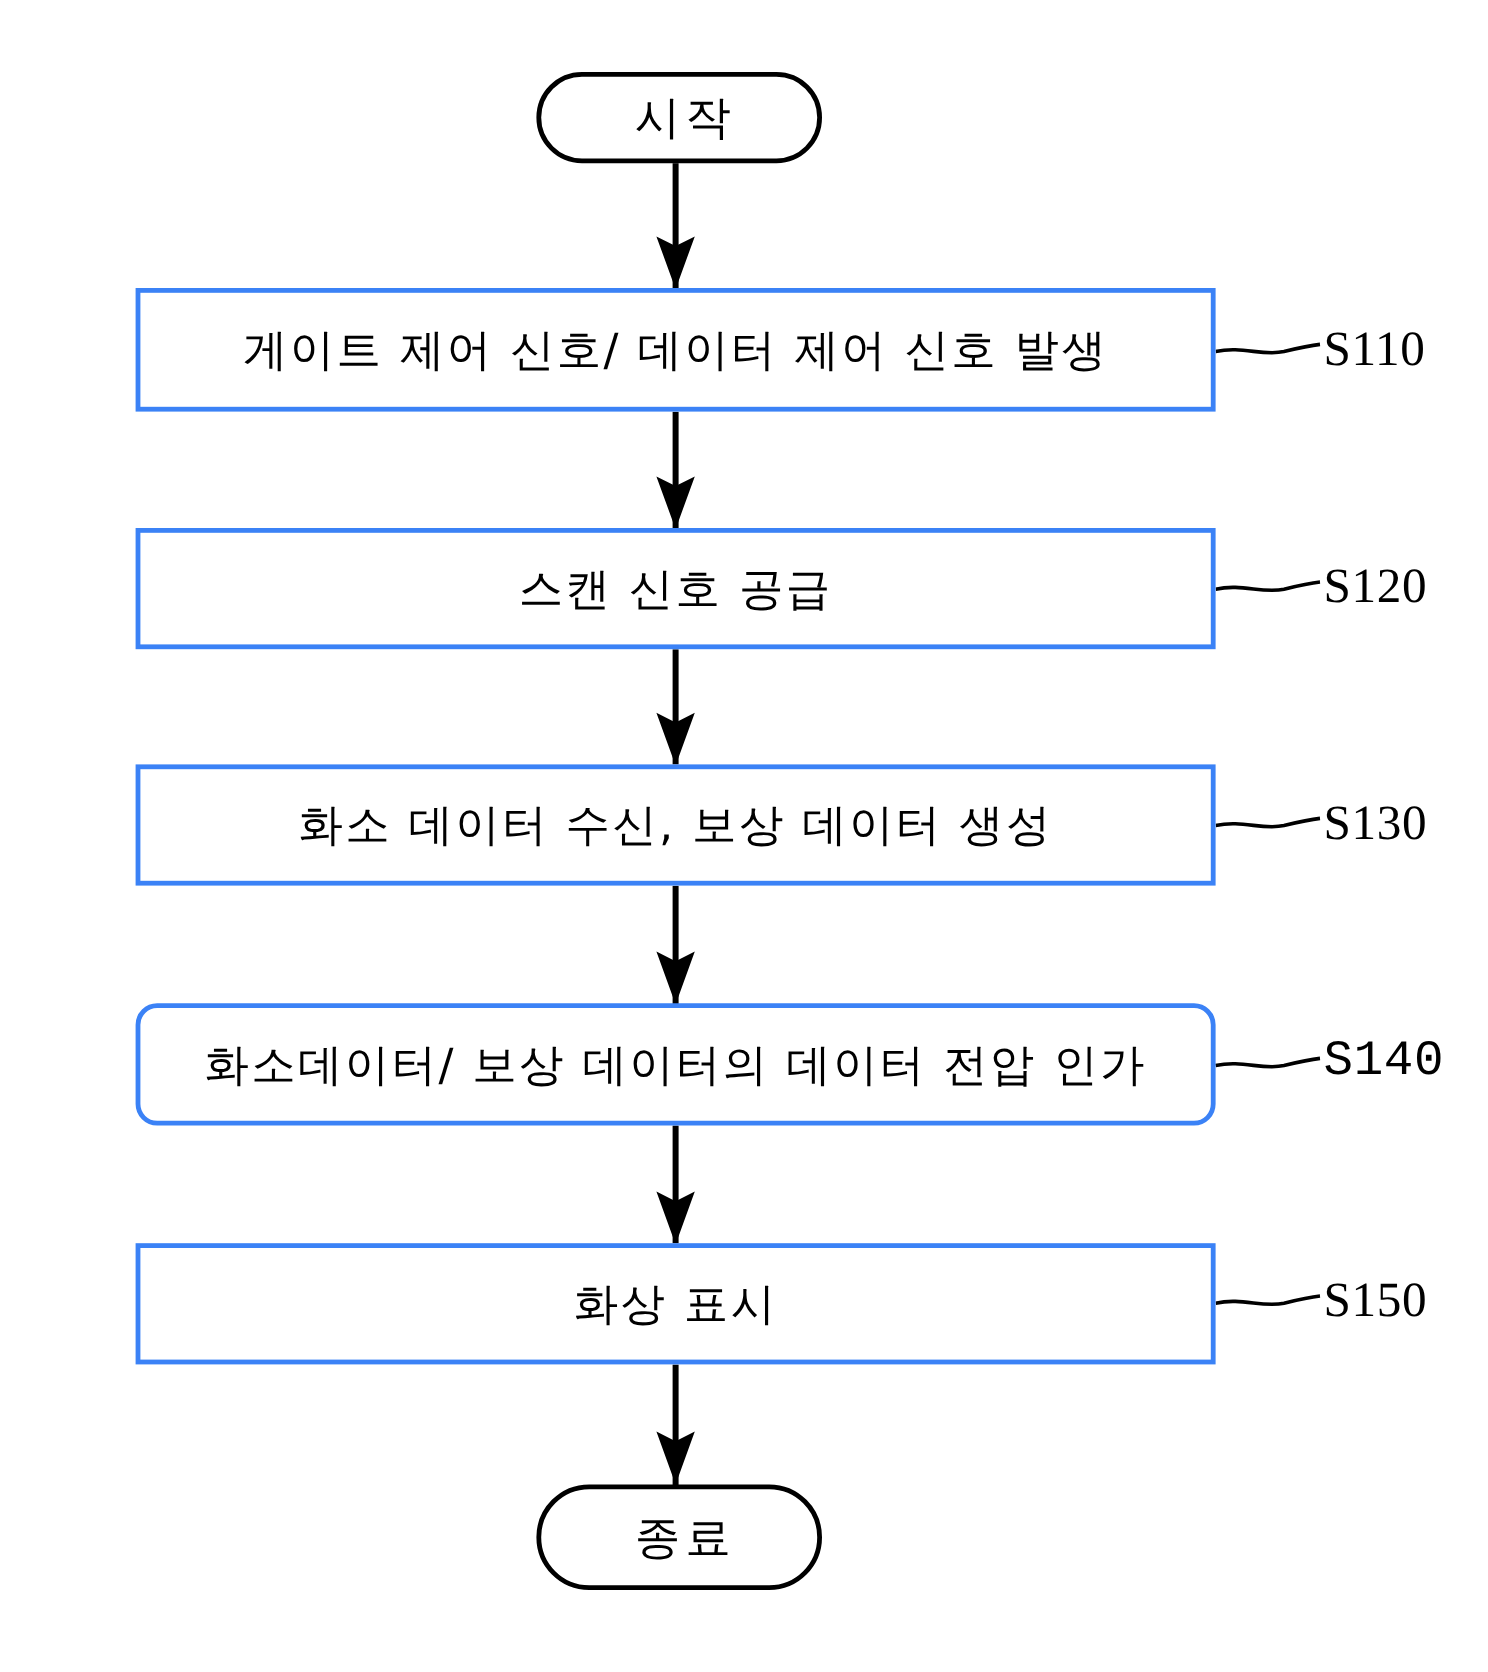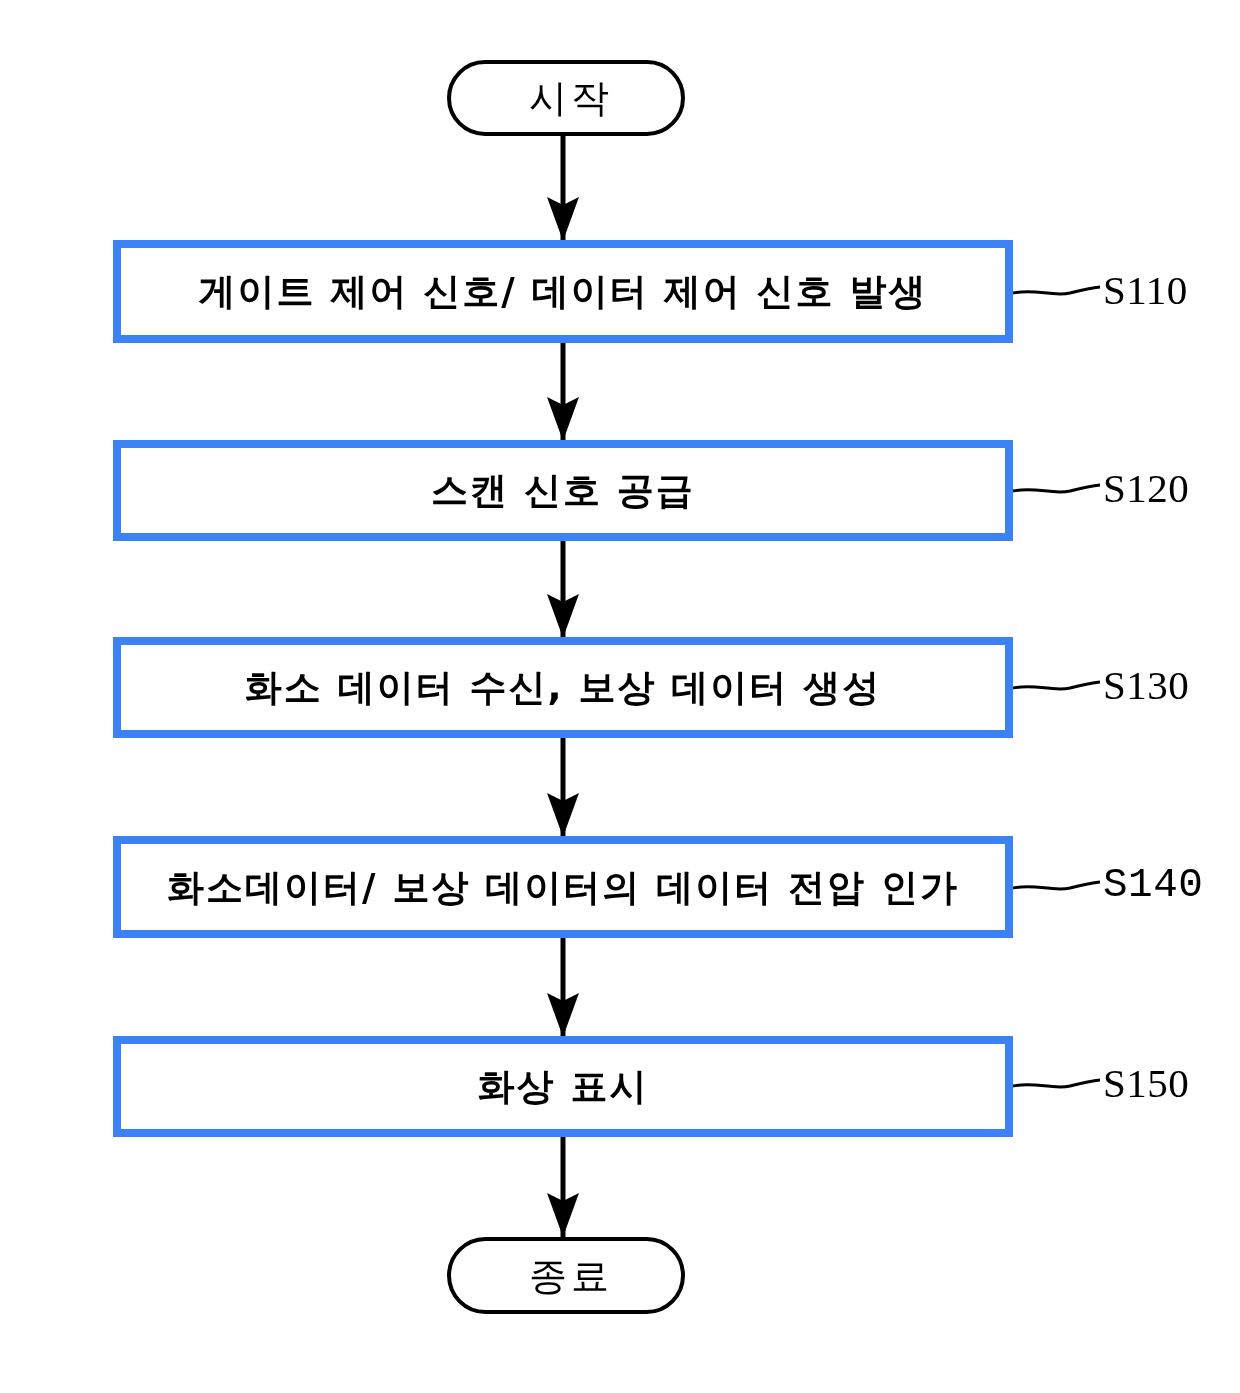--- a/index.html
+++ b/index.html
@@ -43,24 +43,23 @@
     border: 4px solid #000000;
     border-radius: 999px;
     background: #ffffff;
     pointer-events: auto;
   }
   .process-box {
     position: absolute;
     display: flex;
     align-items: center;
     box-sizing: border-box;
-    border: 8px solid #3b82f6;
+    border: 4px solid #3b82f6;
     background: #ffffff;
     pointer-events: auto;
-    font-weight: bold;
   }
   .node-text {
     font-family: "DejaVu Sans", "Liberation Sans", sans-serif;
     font-size: 37px;
     line-height: 1;
     letter-spacing: 2px;
     white-space: nowrap;
     color: #000000;
   }
   .terminator .node-text {
@@ -141,29 +140,29 @@
     </div>
 
     <div class="process-box box-center" style="left:113px; top:440px; width:900px; height:101px;">
       <span class="node-text">스캔 신호 공급</span>
     </div>
 
     <div class="process-box box-center" style="left:113px; top:637px; width:900px; height:101px;text-align:right;">
       <span class="node-text">화소 데이터 수신, 보상 데이터 생성</span>
     </div>
 
-    <div class="process-box box-left" style="left:113px; top:836px; width:900px; height:102px;">
+    <div class="process-box box-left" style="left:113px; top:836px; width:900px; height:102px;border-radius:18px;">
       <span class="node-text">화소데이터/ 보상 데이터의 데이터 전압 인가</span>
     </div>
 
     <div class="process-box box-center" style="left:113px; top:1036px; width:900px; height:101px;">
       <span class="node-text">화상 표시</span>
     </div>
 
-    <div class="terminator" style="left:447px; top:1237px; width:238px; height:77px;">
+    <div class="terminator" style="left:447px; top:1237px; width:238px; height:88px;">
       <span class="node-text">종료</span>
     </div>
 
     <span class="step-label" style="left:1103px; top:270px;">S110</span>
     <span class="step-label" style="left:1103px; top:468px;">S120</span>
     <span class="step-label" style="left:1103px; top:665px;">S130</span>
     <span class="step-label" style="left:1103px; top:865px;font-family:Liberation Mono, monospace;">S140</span>
     <span class="step-label" style="left:1103px; top:1063px;">S150</span>
 
   </div>

